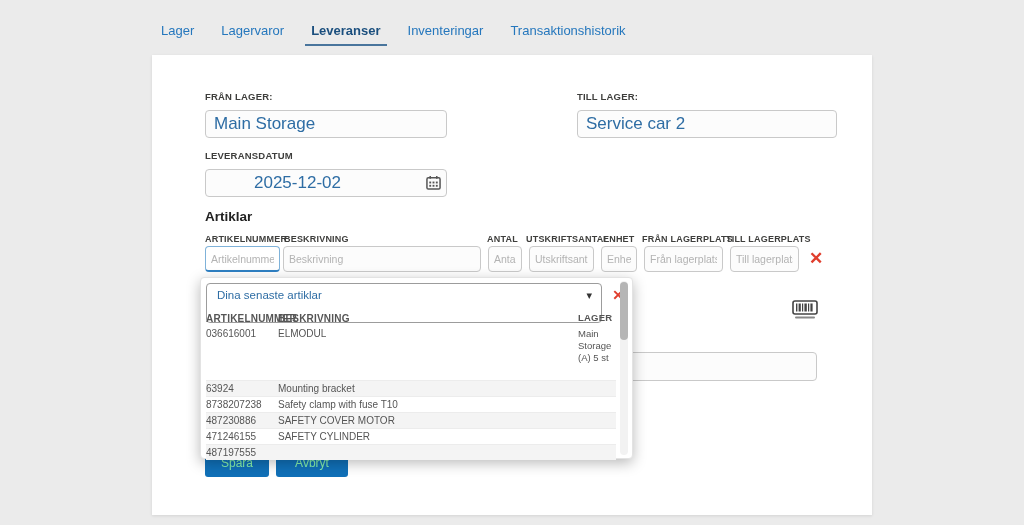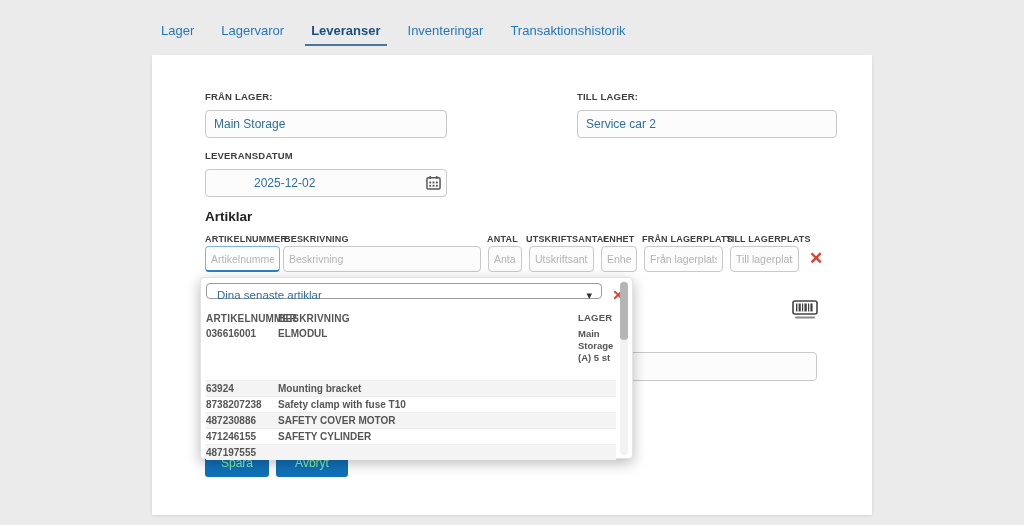--- a/index.html
+++ b/index.html
@@ -10,21 +10,21 @@
   
   .card { position:absolute; left:152px; top:55px; width:720px; height:460px; background:#ffffff; box-shadow:0 1px 3px rgba(0,0,0,0.10); }
 
   
   .tabs { position:absolute; left:155px; top:21px; display:flex; gap:15px; align-items:flex-start; }
   .tab { font-size:13px; color:#2577bd; cursor:pointer; padding:2px 6px 6px 6px; white-space:nowrap; }
   .tab.active { color:#1b4f7e; font-weight:bold; border-bottom:2px solid #49759c; }
 
   
   .flabel { position:absolute; font-size:9.5px; font-weight:bold; color:#3e3e3c; letter-spacing:.2px; }
-  .tbox { position:absolute; background:#fcfcfc; border:1px solid #c9c9c9; border-radius:4px; font-family:"Liberation Sans",sans-serif; font-size:12px; color:#2e6da4; padding:0 8px; outline:none; }
+  .tbox { position:absolute; background:#fcfcfc; border:1px solid #c9c9c9; border-radius:4px; font-family:"Liberation Sans",sans-serif; font-size:17px; color:#2e6da4; padding:0 8px; outline:none; }
   .tbox::placeholder { color:#b3b3b3; font-size:10.5px; }
   .cal-icon { position:absolute; left:426px; top:175px; width:15px; height:15px; }
 
   
   .sec-heading { position:absolute; left:205px; top:209px; font-size:13.5px; font-weight:bold; color:#222; }
 
   
   .col-h { position:absolute; top:234px; font-size:9px; font-weight:bold; color:#3e3e3c; white-space:nowrap; letter-spacing:.2px; }
   .row-in { position:absolute; top:246px; height:26px; background:#fcfcfc; border:1px solid #c9c9c9; border-radius:4px; font-family:"Liberation Sans",sans-serif; font-size:11px; color:#444; padding:0 5px; outline:none; overflow:hidden; }
   .row-in::placeholder { color:#b3b3b3; font-size:10.5px; }
@@ -33,28 +33,28 @@
 
   
   .barcode { position:absolute; left:792px; top:300px; width:26px; height:20px; z-index:1; }
   .scan-input { position:absolute; left:205px; top:352px; width:612px; height:29px; z-index:1; }
   .btn { position:absolute; top:449px; height:28px; background:#1070b8; color:#86efac; border:none; border-radius:3px; font-family:"Liberation Sans",sans-serif; font-size:12px; text-align:center; cursor:pointer; z-index:1; }
   .btn-save { left:205px; width:64px; }
   .btn-cancel { left:276px; width:72px; }
 
   
   .dd-panel { position:absolute; left:200px; top:277px; width:433px; height:182px; background:#ffffff; border:1px solid #e3e3e3; border-radius:4px; box-shadow:0 4px 14px rgba(0,0,0,0.28); z-index:5; }
-  .dd-select { position:absolute; left:5px; top:5px; width:396px; height:16px; border:1px solid #9c9c9c; border-radius:4px; background:#fff; font-size:11.5px; color:#2e6da4; line-height:22px; padding-left:10px; cursor:pointer; }
+  .dd-select { position:absolute; left:5px; top:5px; width:396px; height:40px; border:1px solid #9c9c9c; border-radius:4px; background:#fff; font-size:11.5px; color:#2e6da4; line-height:22px; padding-left:10px; cursor:pointer; }
   .dd-chevron { position:absolute; right:9px; top:0; line-height:22px; color:#333; font-size:11px; }
   .dd-close { position:absolute; left:406px; top:5px; width:22px; height:24px; color:#e03e2d; font-size:14px; font-weight:bold; text-align:center; line-height:24px; cursor:pointer; }
   .dd-scroll { position:absolute; right:4px; top:3px; width:8px; height:174px; background:#f2f2f2; border-radius:4px; }
   .dd-thumb { position:absolute; top:1px; left:0; width:8px; height:58px; background:#b5b5b5; border-radius:4px; cursor:grab; }
   .dd-table { position:absolute; left:5px; right:16px; top:32px; }
   .dd-hrow { display:flex; height:16px; align-items:center; font-size:9px; font-weight:bold; color:#3e3e3c; letter-spacing:.2px; }
-  .dd-row { display:flex; border-top:1px solid #ececec; cursor:pointer;font-weight:bold; }
+  .dd-row { display:flex; border-top:1px solid #ececec; cursor:pointer; }
   .dd-row.first { height:54px; border-top:none; padding-top:2px; }
   .dd-row.small { height:16px; align-items:center; }
   .dd-row.alt { background:#f4f4f4; }
   .c-num { width:72px; font-size:10px; color:#555; flex:none; }
   .c-desc { flex:1; font-size:10px; color:#555; overflow:hidden; white-space:nowrap; }
   .c-wh { width:38px; flex:none; font-size:9.5px; color:#555; line-height:12px; }
 </style>
 </head>
 <body>
 

